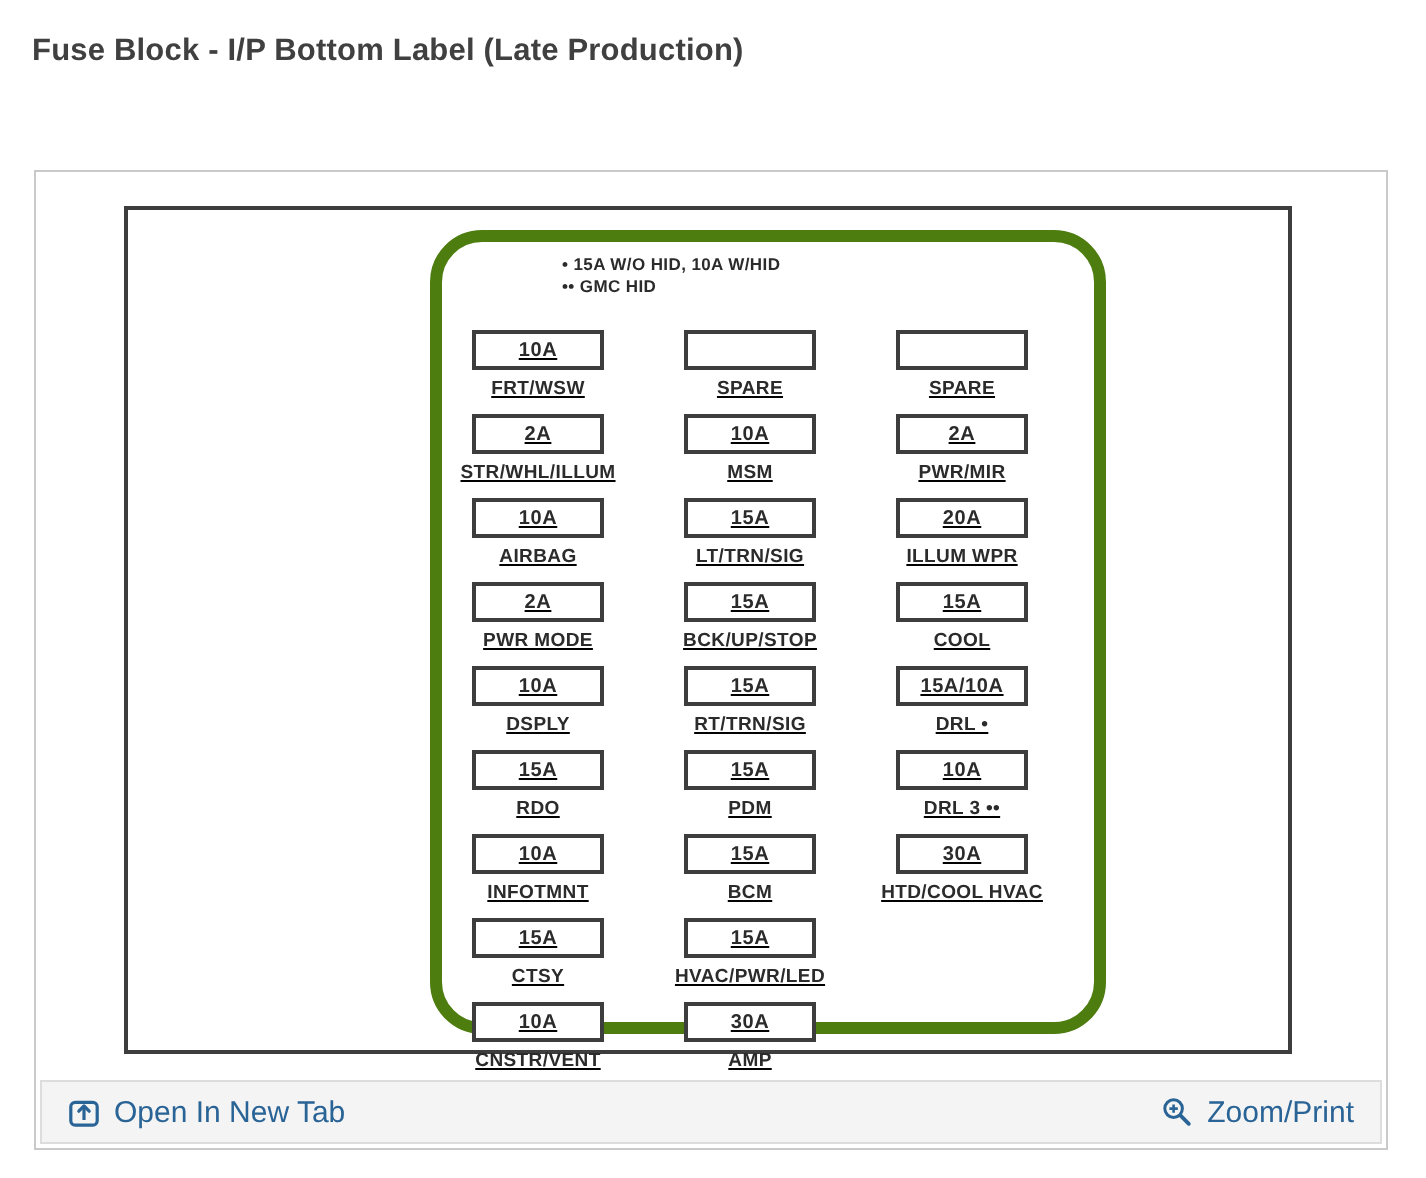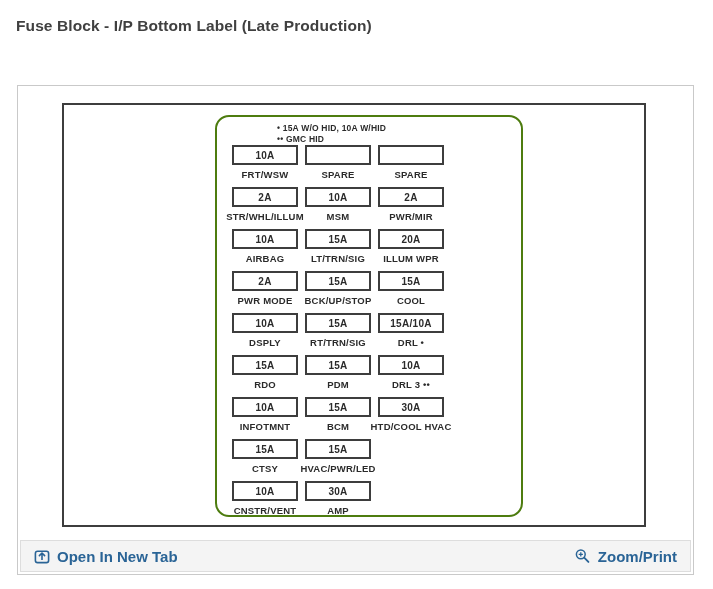--- a/index.html
+++ b/index.html
@@ -22,36 +22,37 @@
     border: 1px solid #c9c9c9;
   }
   .scan {
     position: absolute; left: 44px; top: 17px;
     width: 584px; height: 424px;
     border: 2px solid #3d3d3d;
     background: #ffffff;
   }
   .panel {
     position: absolute; left: 151px; top: 10px;
-    width: 308px; height: 402px;
-    border: 2px solid #4d7c0f;
-    border-radius: 14px;
+    width: 338px; height: 402px;
+    border: 6px solid #4d7c0f;
+    border-radius: 26px;
     background: #ffffff;
   }
   .legend {
     position: absolute; left: 60px; top: 6px;
     font-size: 8.5px; font-weight: 700; color: #2b2b2b;
     line-height: 10.5px; white-space: nowrap; letter-spacing: 0.2px;
   }
   .fuse-grid {
-    position: absolute; left: 15px; top: 28px;
+    position: absolute; left: 15px; top: 44px;
     display: grid;
     grid-template-columns: 66px 66px 66px;
-    column-gap: 7px;
+    column-gap: 40px;
     grid-auto-rows: 42px;
+    text-decoration: underline;
   }
   .cell { width: 66px; }
   .fusebox {
     width: 66px; height: 20px;
     border: 2px solid #3d3d3d;
     display: flex; align-items: center; justify-content: center;
     font-size: 10px; font-weight: 700; color: #2b2b2b;
     letter-spacing: 0.3px;
     background: #ffffff;
   }
@@ -68,21 +69,20 @@
     border: 1px solid #dddddd;
     display: flex; align-items: center; justify-content: space-between;
     padding: 0 13px;
   }
   .footer-link {
     color: #2a6496;
     font-size: 15px;
     text-decoration: none;
     display: flex; align-items: center; gap: 7px;
     cursor: pointer;
-    font-weight: bold;
   }
   .footer-link svg { display: block; }
 </style>
 </head>
 <body>
 
 <div class="page-title">Fuse Block - I/P Bottom Label (Late Production)</div>
 
 <div class="card">
 

